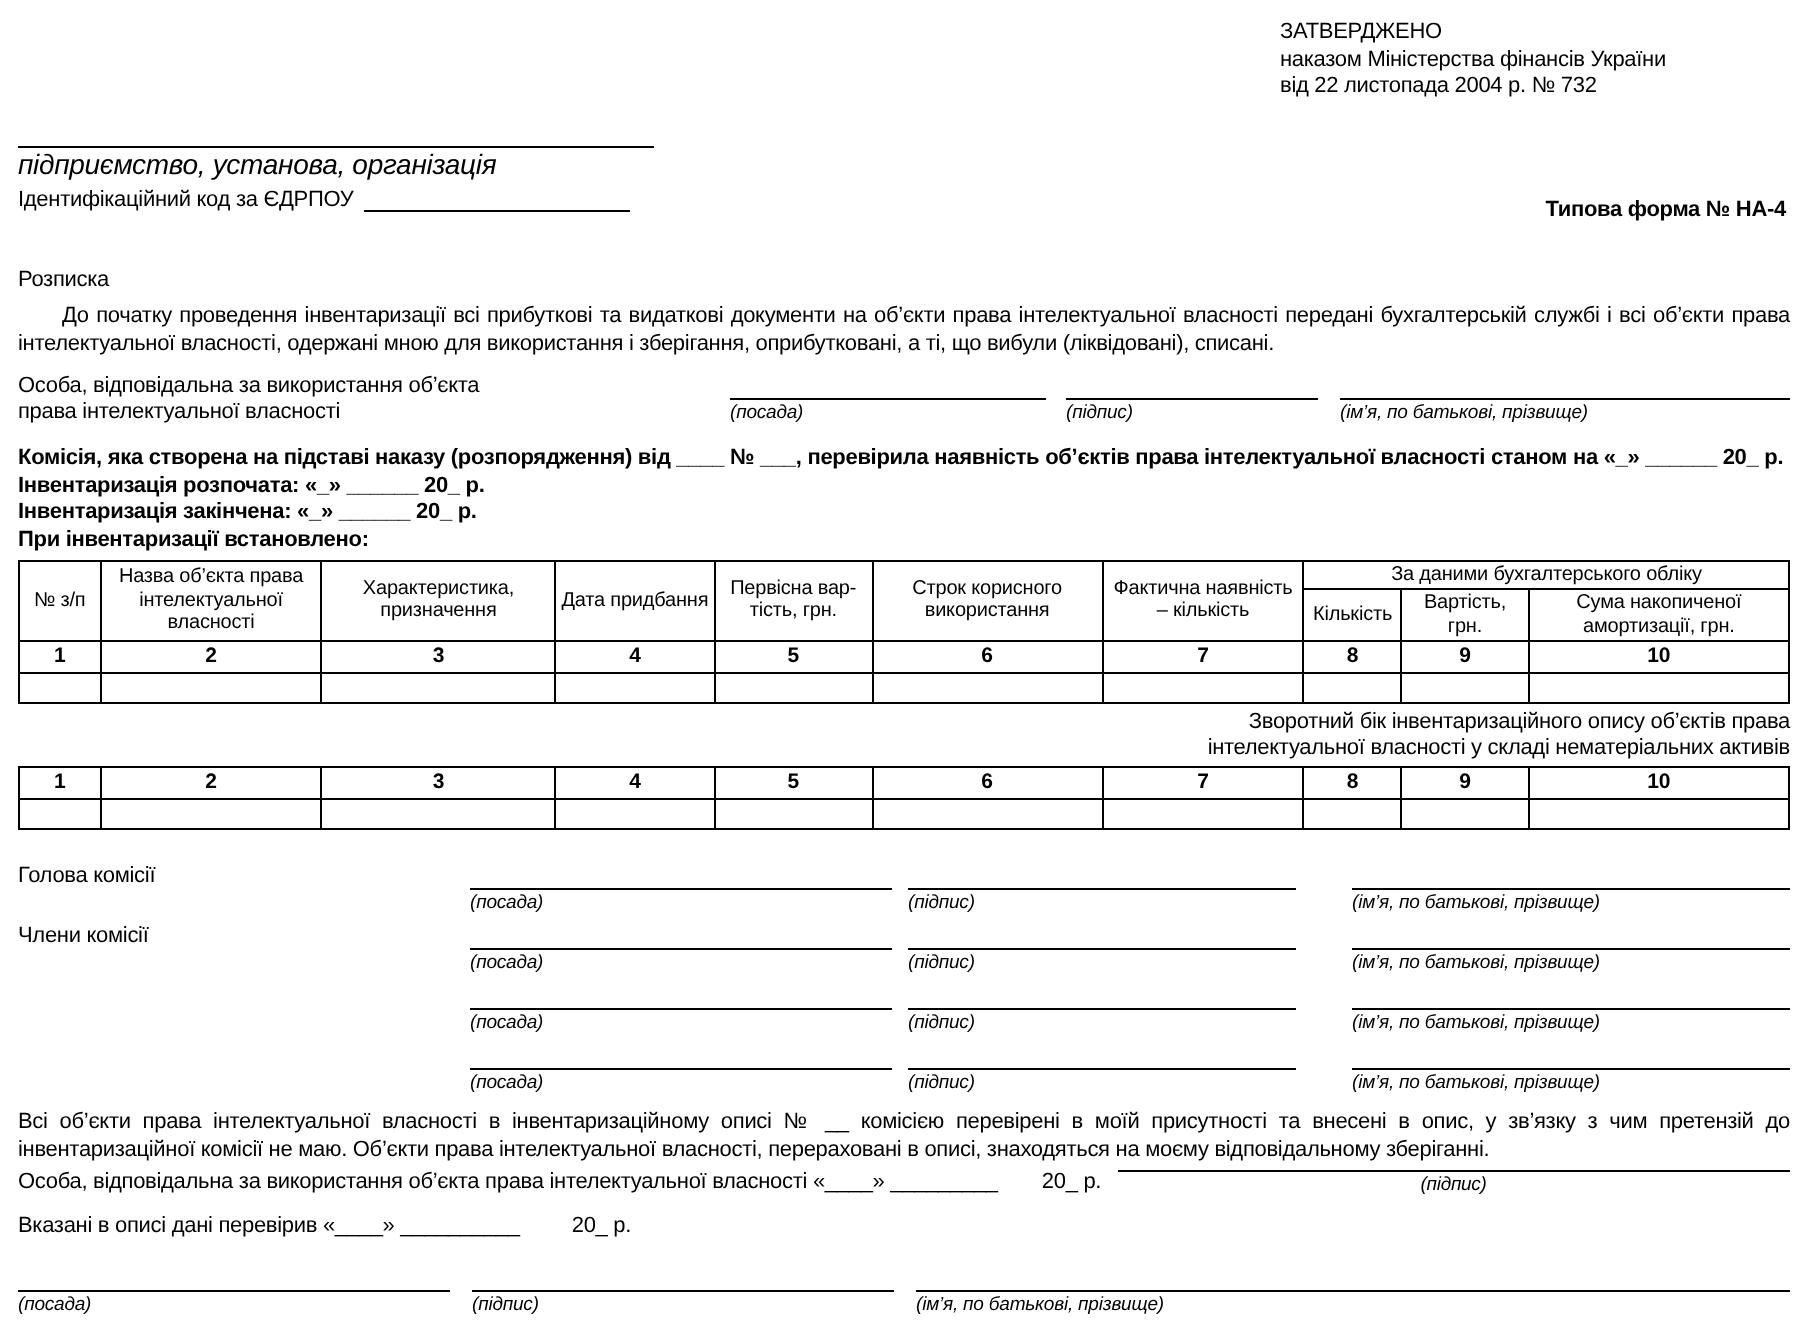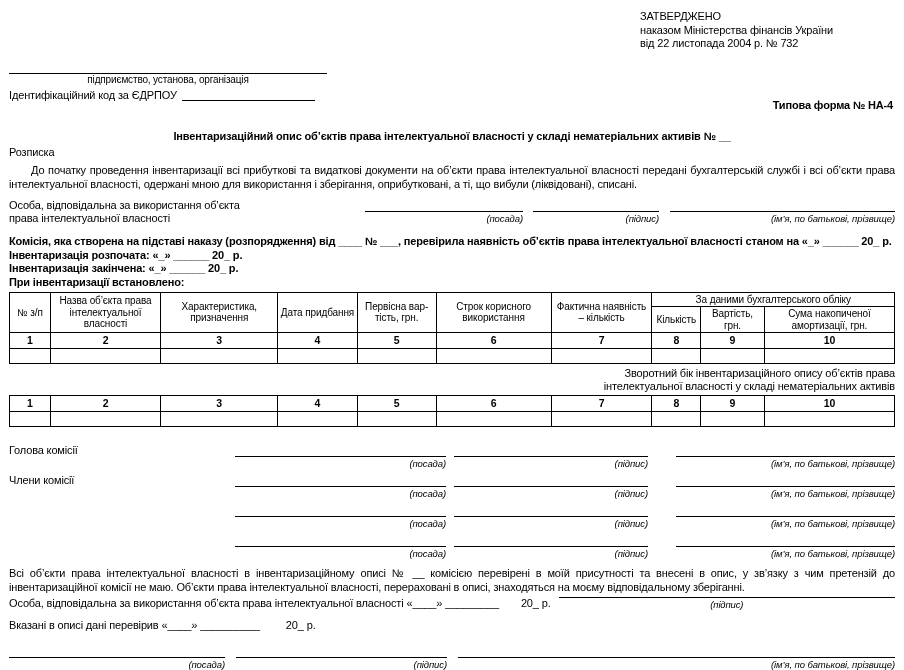--- a/index.html
+++ b/index.html
@@ -10,33 +10,33 @@
     background: #fff; color: #000;
     font-family: "Liberation Sans", sans-serif;
     font-size: 11px; letter-spacing: -0.15px;
     overflow: hidden;
     padding: 12px 9px;
   }
   
   .approval { position:absolute; left:640px; top:10px; line-height:13.5px; }
   .org-block { position:absolute; left:9px; top:57px; width:318px; }
   .org-underline { height:17px; border-bottom:1px solid #000; }
-  .org-caption { text-align:center; font-size:10px; margin-top:0px; }
+  .org-caption { text-align:left; font-style:italic; font-size:14px; margin-top:0px; }
   .edrpou-row { display:flex; align-items:flex-end; margin-top:3px; }
   .edrpou-blank { width:133px; border-bottom:1px solid #000; height:13px; margin-left:5px; }
   .form-code { position:absolute; right:11px; top:99px; font-weight:bold; }
   
   .flow { padding-top:118px; }
   .doc-title { text-align:center; font-weight:bold; }
   .receipt-heading { margin-top:4px; }
   .para { text-align:justify; text-indent:22px; margin-top:6px; line-height:13.5px; }
   .para2 { text-align:justify; margin-top:8px; line-height:13.5px; }
   
   .sigcol .line { height:13px; border-bottom:1px solid #000; }
-  .sigcol .cap { text-align:right; font-style:italic; font-size:9.5px; letter-spacing:-0.1px; padding-top:1px; }
+  .sigcol .cap { text-align:left; font-style:italic; font-size:9.5px; letter-spacing:-0.1px; padding-top:1px; }
   
   .rsp-row { display:flex; margin-top:8px; }
   .rsp-label { width:348px; line-height:13px; }
   .rsp-row .c1 { width:158px; margin-left:8px; }
   .rsp-row .c2 { width:126px; margin-left:10px; }
   .rsp-row .c3 { flex:1; margin-left:11px; }
   
   .comm-block { margin-top:10px; line-height:13px;font-weight:bold; }
   .comm-block div { margin-top:0.5px; }
   
@@ -88,21 +88,20 @@
     <div class="edrpou-row">
       <span>Ідентифікаційний код за ЄДРПОУ</span>
       <span class="edrpou-blank"></span>
     </div>
   </div>
 
   <div class="form-code">Типова форма № НА-4</div>
 
   <div class="flow">
 
-    <div class="doc-title">Інвентаризаційний опис об’єктів права інтелектуальної власності у складі нематеріальних активів № __</div>
     <div class="receipt-heading">Розписка</div>
     <div class="para">До початку проведення інвентаризації всі прибуткові та видаткові документи на об’єкти права інтелектуальної власності передані бухгалтерській службі і всі об’єкти права інтелектуальної власності, одержані мною для використання і зберігання, оприбутковані, а ті, що вибули (ліквідовані), списані.</div>
 
     <div class="rsp-row">
       <div class="rsp-label">
         <div>Особа, відповідальна за використання об’єкта</div>
         <div>права інтелектуальної власності</div>
       </div>
       <div class="sigcol c1">
         <div class="line"></div>

